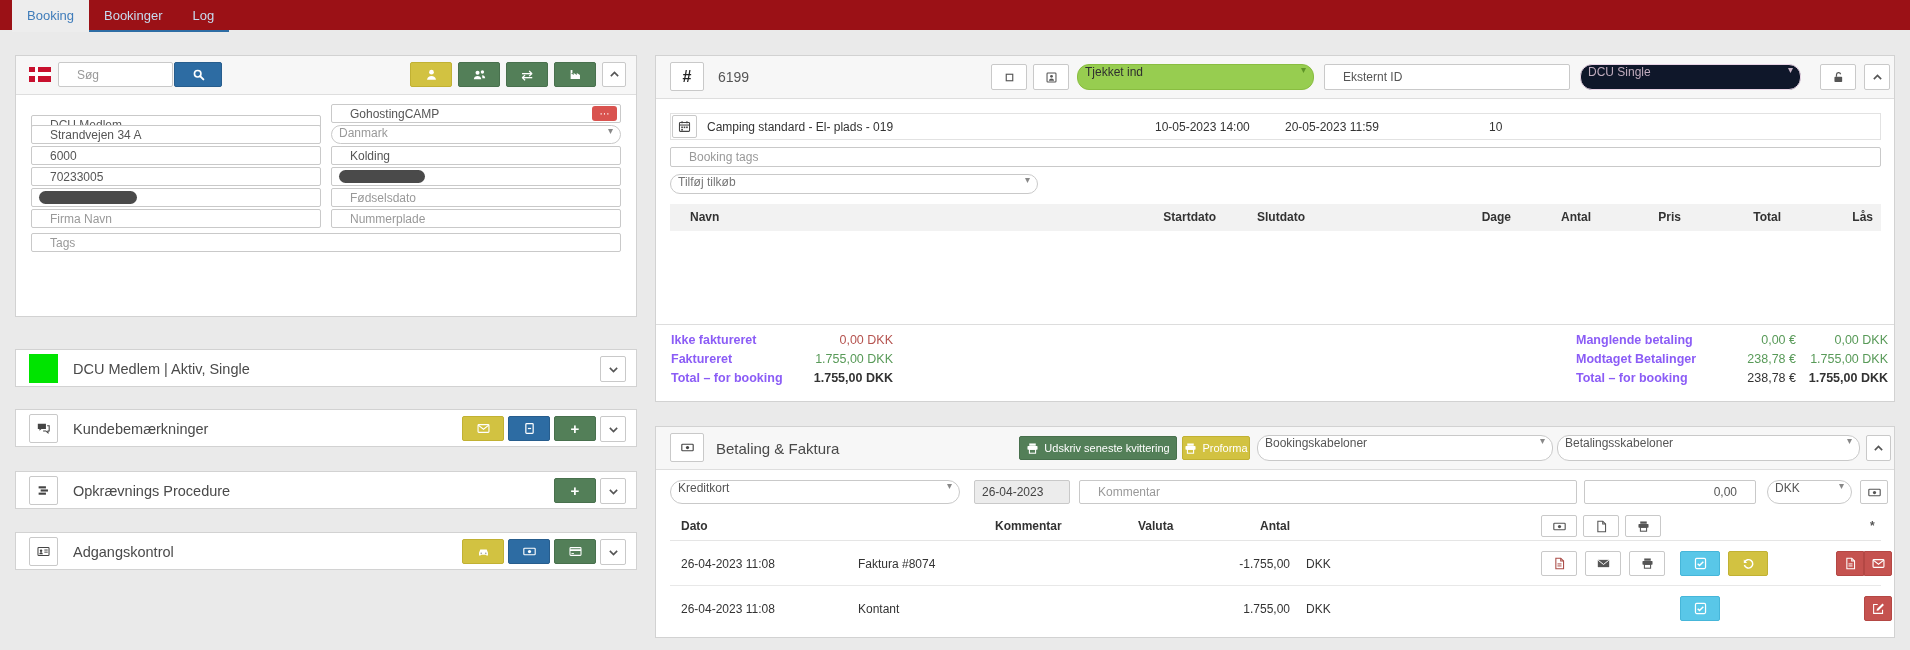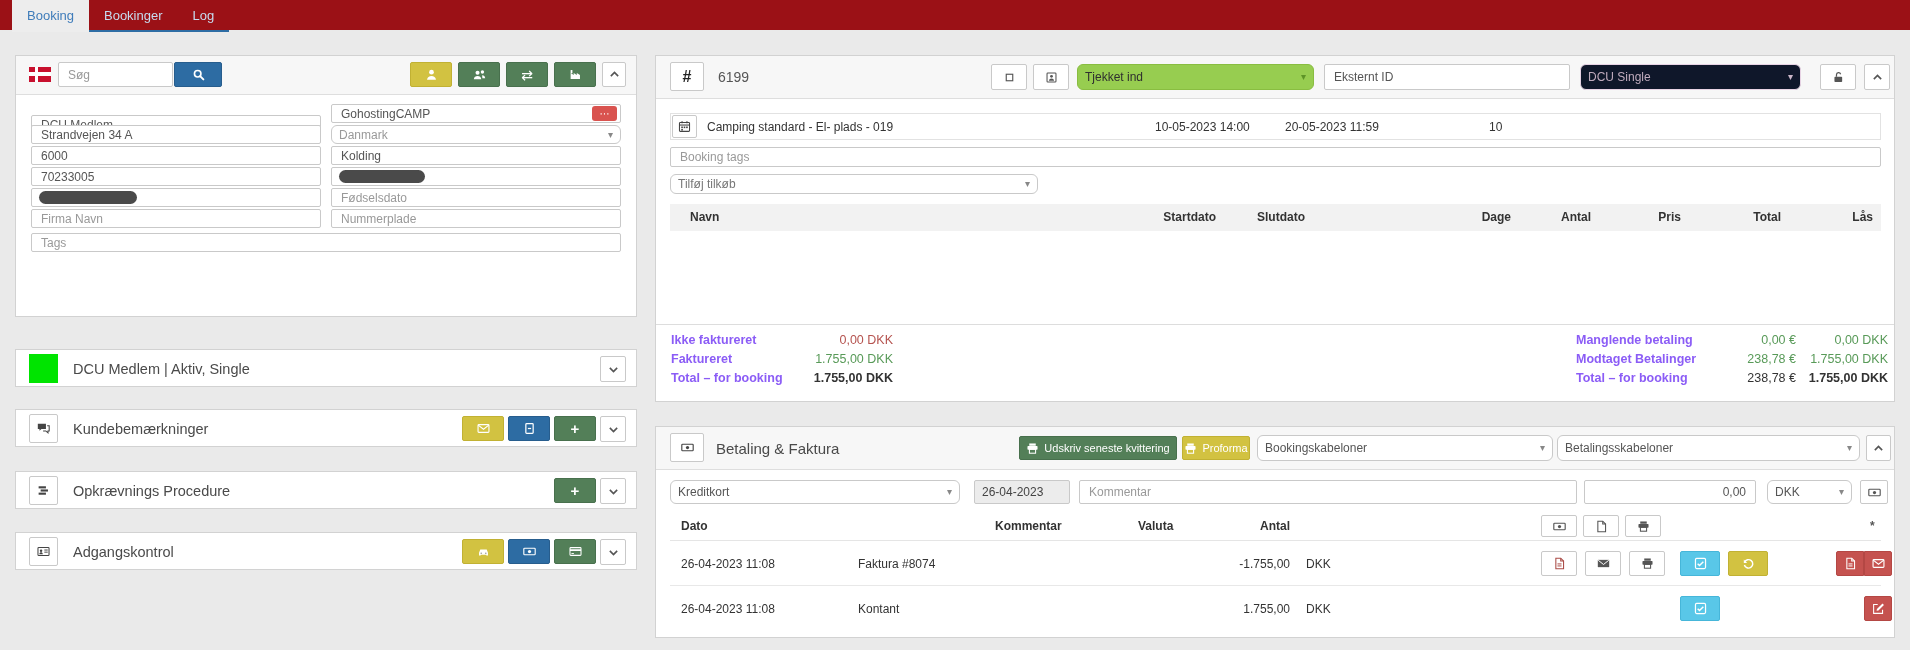--- a/index.html
+++ b/index.html
@@ -25,26 +25,26 @@
   .b-blue{background:#2d6ca3;border:1px solid #275d8d}
   .b-yellow{background:#d2c241;border:1px solid #c1b133}
   .b-green{background:#537f58;border:1px solid #48704d}
   .b-cyan{background:#59c7e8;border:1px solid #46b6d9}
   .b-red{background:#c5524f;border:1px solid #b44744}
   .b-white{background:#fff;border:1px solid #c9c9c9;color:#555}
   .ibox{position:absolute;background:#fff;border:1px solid #c9c9c9;border-radius:2px;
         display:flex;align-items:center;justify-content:center;color:#444;box-sizing:border-box}
   .ibox svg{width:16px;height:16px}
   .inp{position:absolute;border:1px solid #c9c9c9;border-radius:2px;background:#fff;
-       font-family:"Liberation Sans",sans-serif;font-size:12px;color:#555;padding:0 9px;
+       font-family:"Liberation Sans",sans-serif;font-size:12px;color:#555;padding:0 18px;
        box-sizing:border-box;outline:none}
   .inp::placeholder{color:#999;opacity:1}
   .inp.darkph::placeholder{color:#555}
-  .sel{position:absolute;border:1px solid #c9c9c9;border-radius:6px;background:#fff;
-       display:flex;align-items:center;font-size:12px;color:#555;padding:0 7px;
+  .sel{position:absolute;border:1px solid #c9c9c9;border-radius:12px;background:#fff;
+       display:flex;align-items:flex-start;font-size:12px;color:#555;padding:0 7px;
        box-sizing:border-box;cursor:pointer}
   .sel .caret{margin-left:auto;color:#888;font-size:10px;line-height:1}
   .sel.green{background:#97cd50;border:1px solid #89bd41;color:#2f2f2f}
   .sel.green .caret{color:#5d9427}
   .sel.pink{background:#0f172a;border:1px solid #e7d3e4;color:#c0abbd}
   .sel.pink .caret{color:#cab6c8}
   .pill{position:absolute;background:#4a4a4a;border-radius:7px;height:13px}
   .flag{position:absolute;width:22px;height:15px;
         background:linear-gradient(to right,transparent 0 6px,#fff 6px 9.5px,transparent 9.5px),
                    linear-gradient(to bottom,transparent 0 5.5px,#fff 5.5px 9px,transparent 9px),#c8102e}

